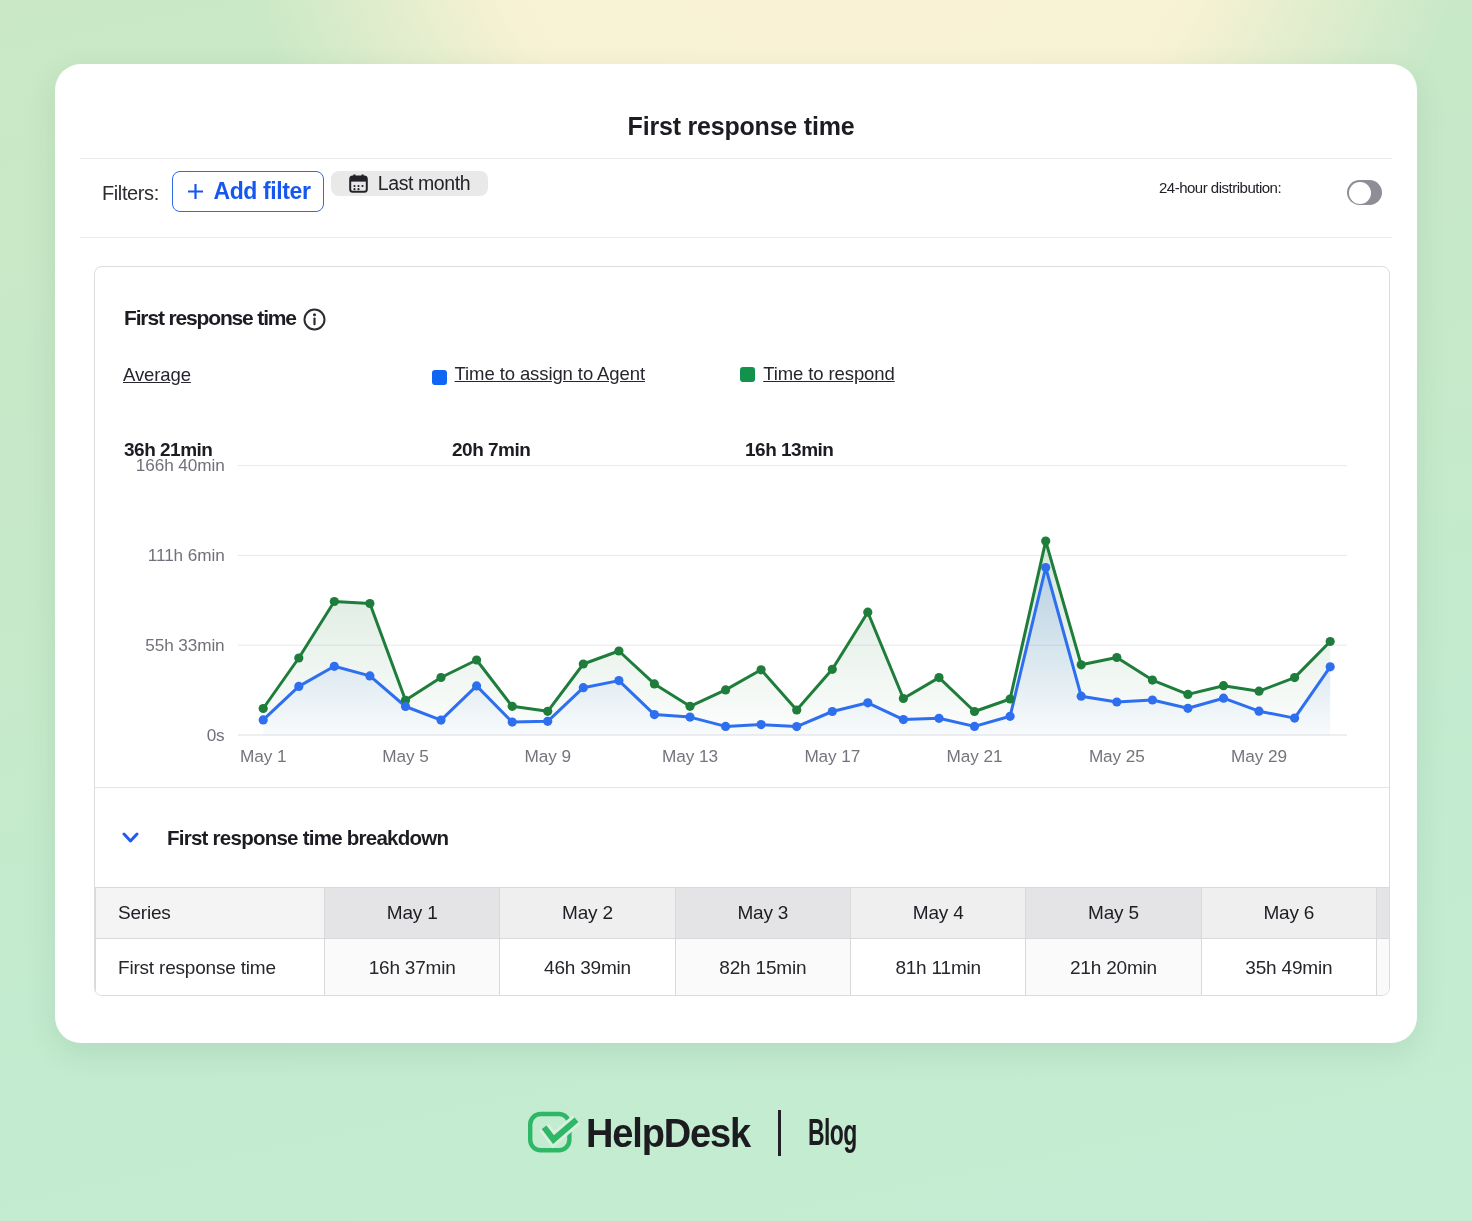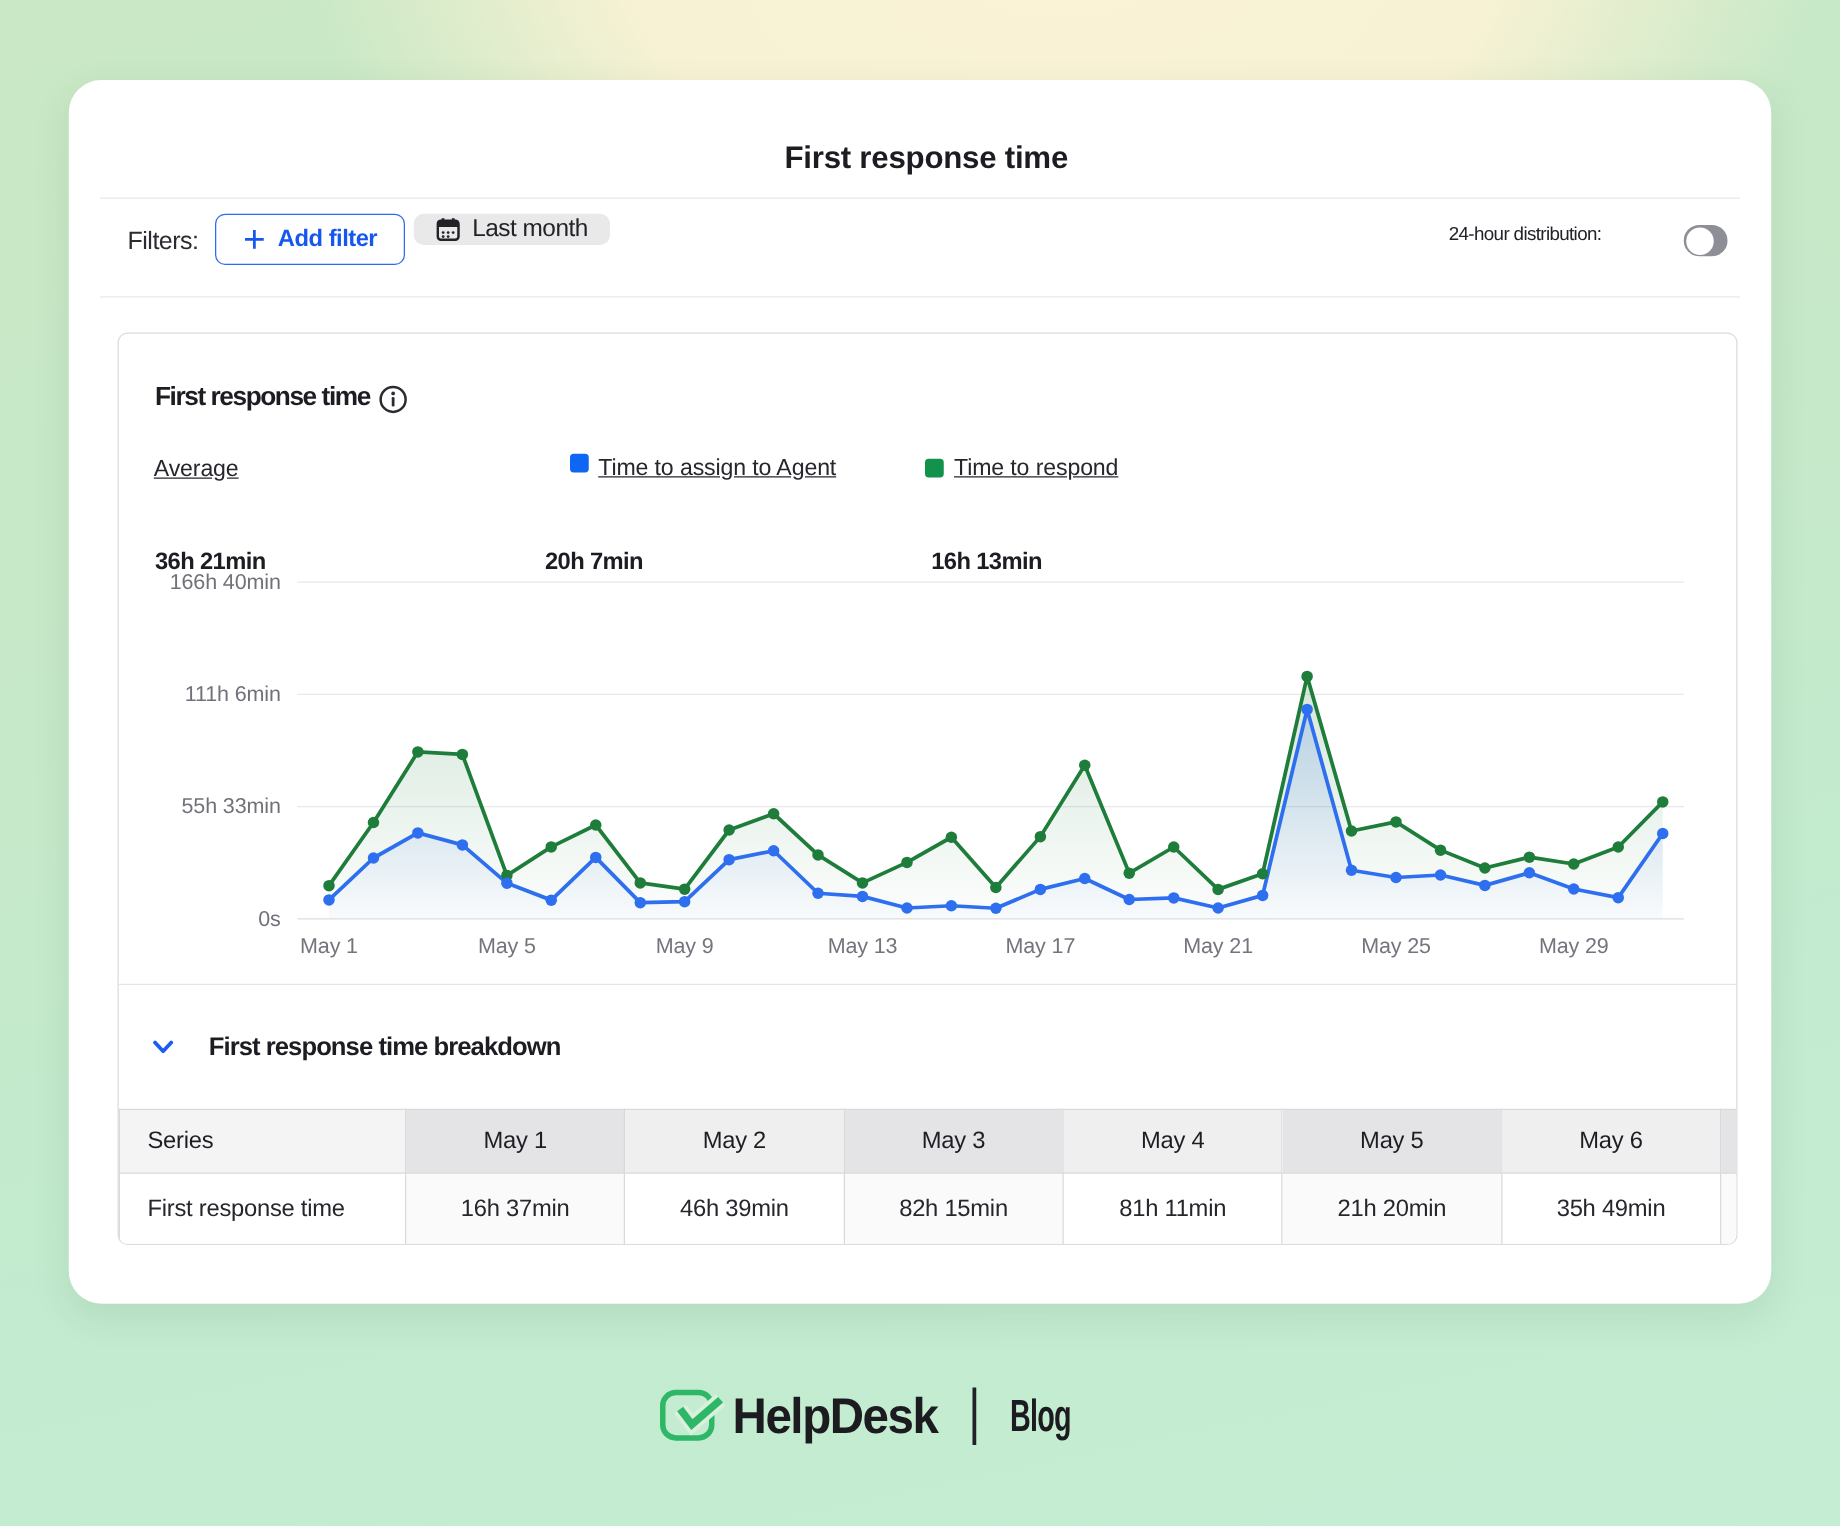--- a/index.html
+++ b/index.html
@@ -17,41 +17,41 @@
   box-shadow:0 10px 30px rgba(40,80,50,0.10);
 }
 .title { position:absolute; left:10px; right:0; top:112px; text-align:center;
   font-size:25px; font-weight:bold; color:#1c1c22; letter-spacing:-0.2px; }
 .hr1 { position:absolute; left:80px; top:158px; width:1312px; height:1px; background:#e9e9ea; }
 .hr2 { position:absolute; left:80px; top:237px; width:1312px; height:1px; background:#e9e9ea; }
 .filters-label { position:absolute; left:102px; top:181.5px; font-size:20px; color:#2b2b31; letter-spacing:-0.4px; }
 .btn-add { position:absolute; left:172px; top:171px; width:152px; height:41px;
   border:1.5px solid #2f6af0; border-radius:8px; background:#fff;
   display:flex; align-items:center; justify-content:center; gap:9px;
-  color:#1657ef; font-size:19px; font-weight:bold; letter-spacing:-0.4px; }
+  color:#1657ef; font-size:23px; font-weight:bold; letter-spacing:-0.4px; }
 .btn-last { position:absolute; left:331px; top:171px; width:157px; height:25px;
   background:#e9e9ea; border-radius:8px;
   display:flex; align-items:center; justify-content:center; gap:10px;
   color:#222228; font-size:19.5px; letter-spacing:-0.4px; }
 .dist { position:absolute; left:1159px; top:178.5px; font-size:15px; color:#222228; letter-spacing:-0.5px; }
 .toggle { position:absolute; left:1347px; top:180px; width:35px; height:25px;
   background:#8e8e96; border-radius:12.5px; }
 .toggle .knob { position:absolute; left:1.5px; top:1.5px; width:22px; height:22px;
   background:#ffffff; border-radius:50%; }
 .inner { position:absolute; left:94px; top:266px; width:1296px; height:730px;
   border:1px solid #dcdcdf; border-radius:8px; background:#fff; overflow:hidden; }
 .info { position:absolute; left:208px; top:42px; }
 .lbl { font-size:18.5px; color:#26262e; letter-spacing:-0.1px;text-decoration:underline; }
 .val { font-size:19px; font-weight:bold; color:#1c1c22; letter-spacing:-0.5px;margin-top:44px; }
 .avg-lbl { position:absolute; left:28px; top:96.5px; }
 .avg-val { position:absolute; left:29px; top:128px; }
-.leg1 { position:absolute; left:336.6px; top:96px; display:flex; align-items:flex-start; gap:8px;margin-left:24px; }
+.leg1 { position:absolute; left:336.6px; top:96px; display:flex; align-items:flex-end; gap:8px; }
 .leg2 { position:absolute; left:645.2px; top:96px; display:flex; align-items:center; gap:8px; }
 .sq { width:15px; height:15px; border-radius:3px; display:inline-block; flex:none; }
-.val1 { position:absolute; left:341px; top:128px; }
+.val1 { position:absolute; left:357px; top:128px; }
 .val2 { position:absolute; left:650px; top:128px; }
 .chart { position:absolute; left:0; top:174px; }
 .bd-divider { position:absolute; left:0; top:520px; width:1296px; height:1px; background:#e5e5e7; }
 .bd-row { position:absolute; left:27px; top:559px; display:flex; align-items:center; gap:28px; }
 .bd-title { font-size:20.5px; font-weight:bold; color:#1c1c22; letter-spacing:-0.75px; }
 table.tbl { position:absolute; left:0; top:620px; width:1302px; border-collapse:collapse; table-layout:fixed;
   font-size:19px; letter-spacing:-0.2px; }
 .tbl th, .tbl td { border:1px solid #d9d9dc; font-weight:normal; overflow:hidden; white-space:nowrap; }
 .tbl th { height:51px; color:#1d1d23; text-align:center; }
 .tbl td { height:58px; color:#26262c; text-align:center; }

